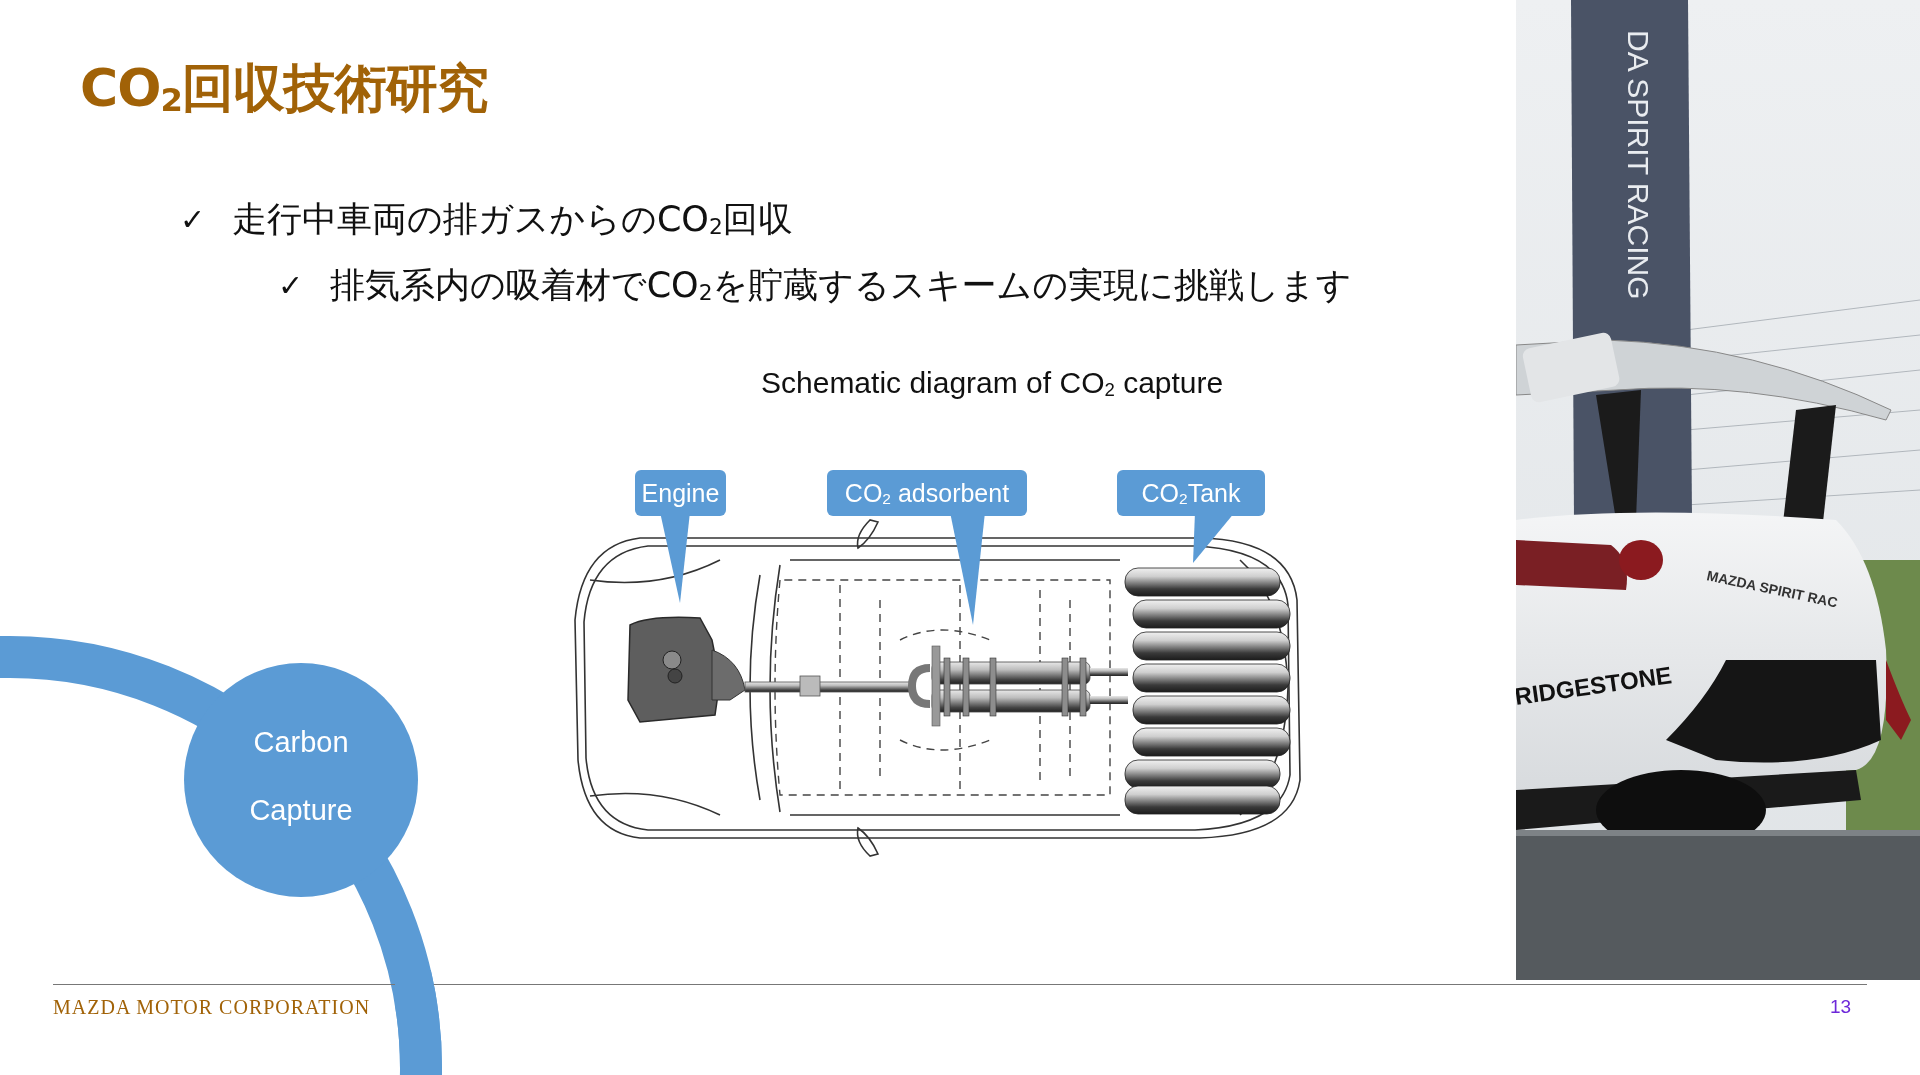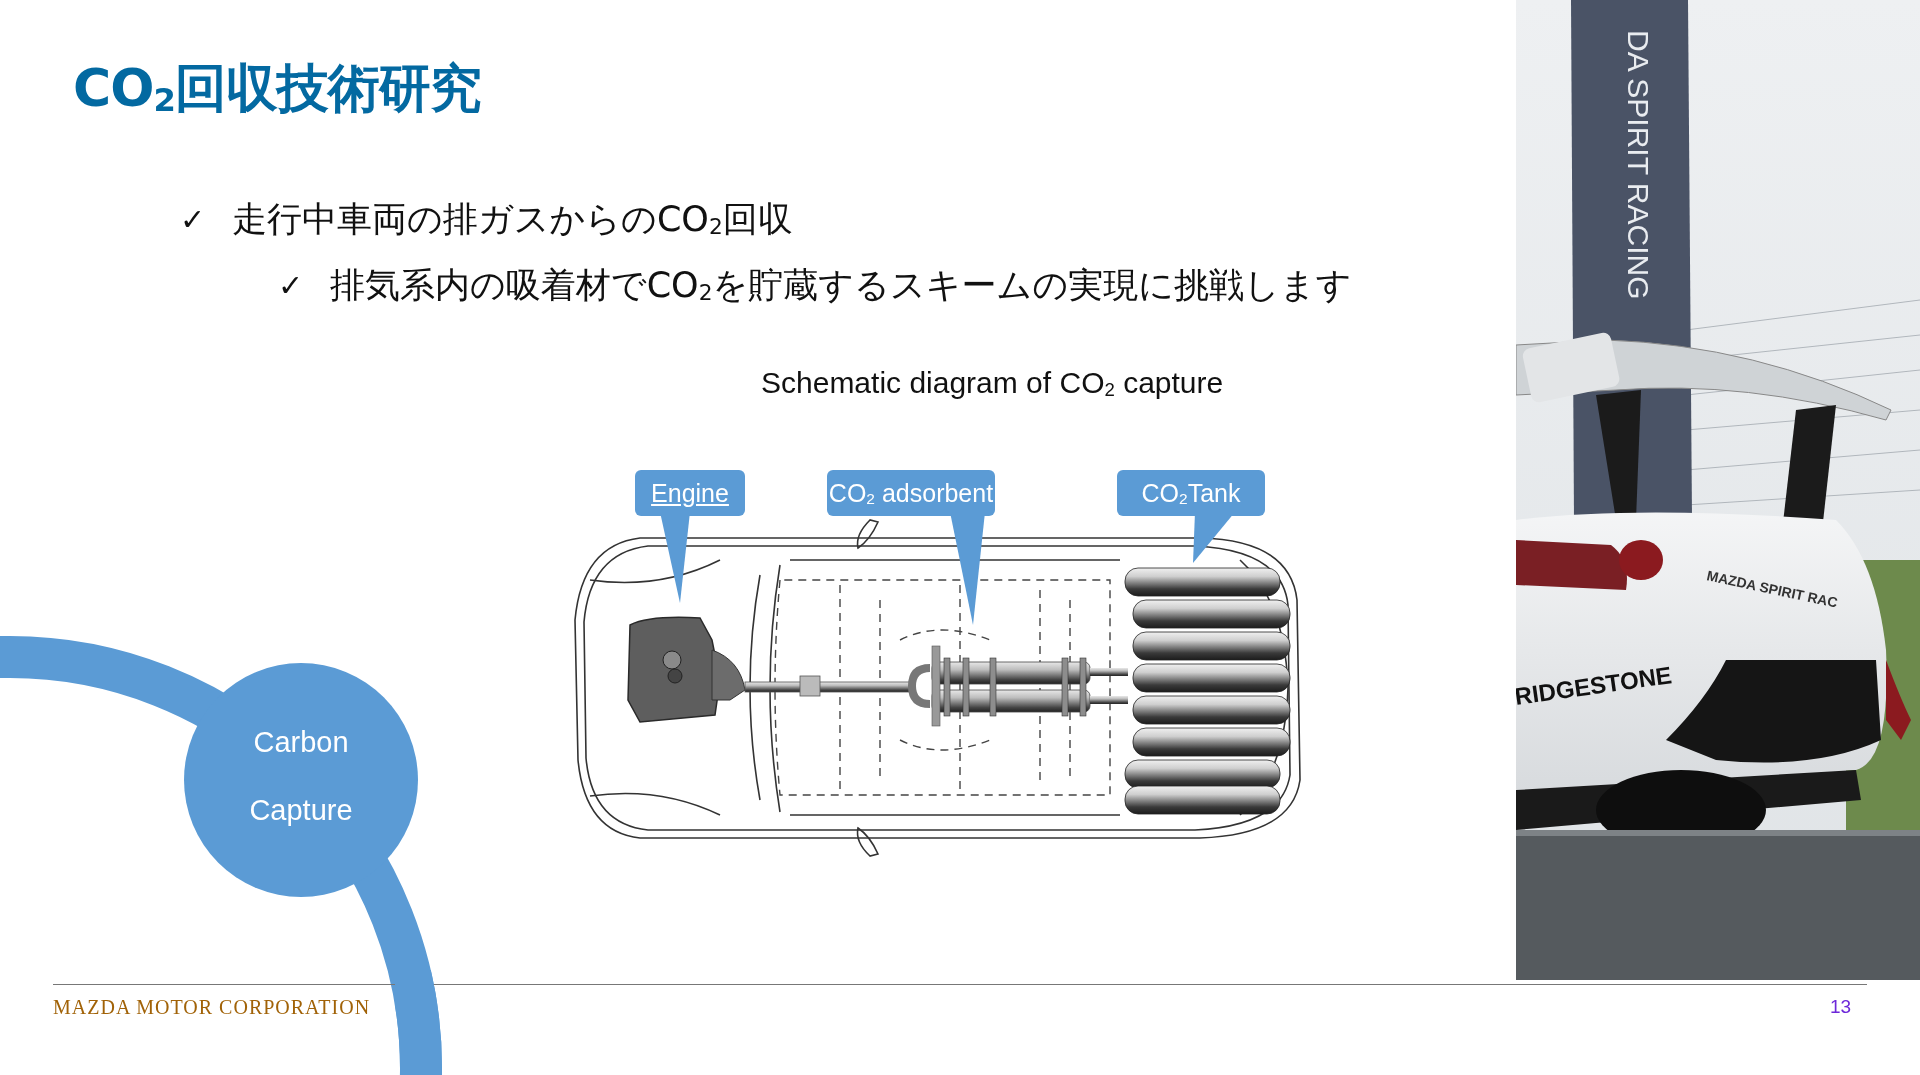--- a/index.html
+++ b/index.html
@@ -4,22 +4,22 @@
 <style>
   html, body { margin: 0; padding: 0; }
   body {
     width: 1920px; height: 1075px; position: relative; overflow: hidden;
     background: #ffffff;
     font-family: "DejaVu Sans", "Liberation Sans", sans-serif;
     color: #111;
   }
   .abs { position: absolute; }
   .title {
-    left: 73px; top: 54px; font-size: 52px; font-weight: bold; letter-spacing: -1px;
-    white-space: nowrap; color: #0369a1;
+    left: 80px; top: 54px; font-size: 52px; font-weight: bold; letter-spacing: -1px;
+    white-space: nowrap; color: #a16207;
   }
   .title sub, .bullet sub, .caption sub, .callout sub { font-size: 62%; vertical-align: -0.15em; }
   .bullet { white-space: nowrap; font-size: 35px; color: #111; display: flex; align-items: center; }
   .bullet .check { font-size: 30px; width: 52px; display: inline-block; }
   .b1 { left: 180px; top: 196px; }
   .b2 { left: 278px; top: 262px; }
   .caption {
     left: 761px; top: 366px; font-family: "Liberation Sans", sans-serif; font-size: 30px; color: #111; white-space: nowrap;
   }
   .diagram { left: 560px; top: 460px; width: 760px; height: 410px; }
@@ -136,22 +136,22 @@
       <rect x="1133" y="696" width="157" height="28" rx="13" fill="url(#tank)" stroke="#222" stroke-width="0.8"></rect>
       <rect x="1133" y="728" width="157" height="28" rx="13" fill="url(#tank)" stroke="#222" stroke-width="0.8"></rect>
       <rect x="1125" y="760" width="155" height="28" rx="13" fill="url(#tank)" stroke="#222" stroke-width="0.8"></rect>
       <rect x="1125" y="786" width="155" height="28" rx="13" fill="url(#tank)" stroke="#222" stroke-width="0.8"></rect>
     </g>
 
     <polygon points="660,512 690,512 680,603" fill="#5B9BD5"></polygon>
     <polygon points="950,512 985,512 973,625" fill="#5B9BD5"></polygon>
     <polygon points="1195,512 1235,512 1193,563" fill="#5B9BD5"></polygon>
   </svg>
-  <div class="callout" style="left:75px;top:10px;width:110px;text-decoration:underline;"><span>Engine</span></div>
-  <div class="callout" style="left:267px;top:10px;width:168px;"><span>CO</span><sub>2</sub><span> adsorbent</span></div>
+  <div class="callout" style="left:75px;top:10px;width:91px;"><span>Engine</span></div>
+  <div class="callout" style="left:267px;top:10px;width:200px;"><span>CO</span><sub>2</sub><span> adsorbent</span></div>
   <div class="callout" style="left:557px;top:10px;width:148px;"><span>CO</span><sub>2</sub><span>Tank</span></div>
 </div>
 
 <div class="abs photo">
   <svg width="404" height="980" viewBox="0 0 404 980">
     <defs>
       <linearGradient id="sky" x1="0" y1="0" x2="0" y2="1">
           <stop offset="0" stop-color="#eef0f2"></stop>
           <stop offset="1" stop-color="#dfe3e6"></stop>
         </linearGradient>

